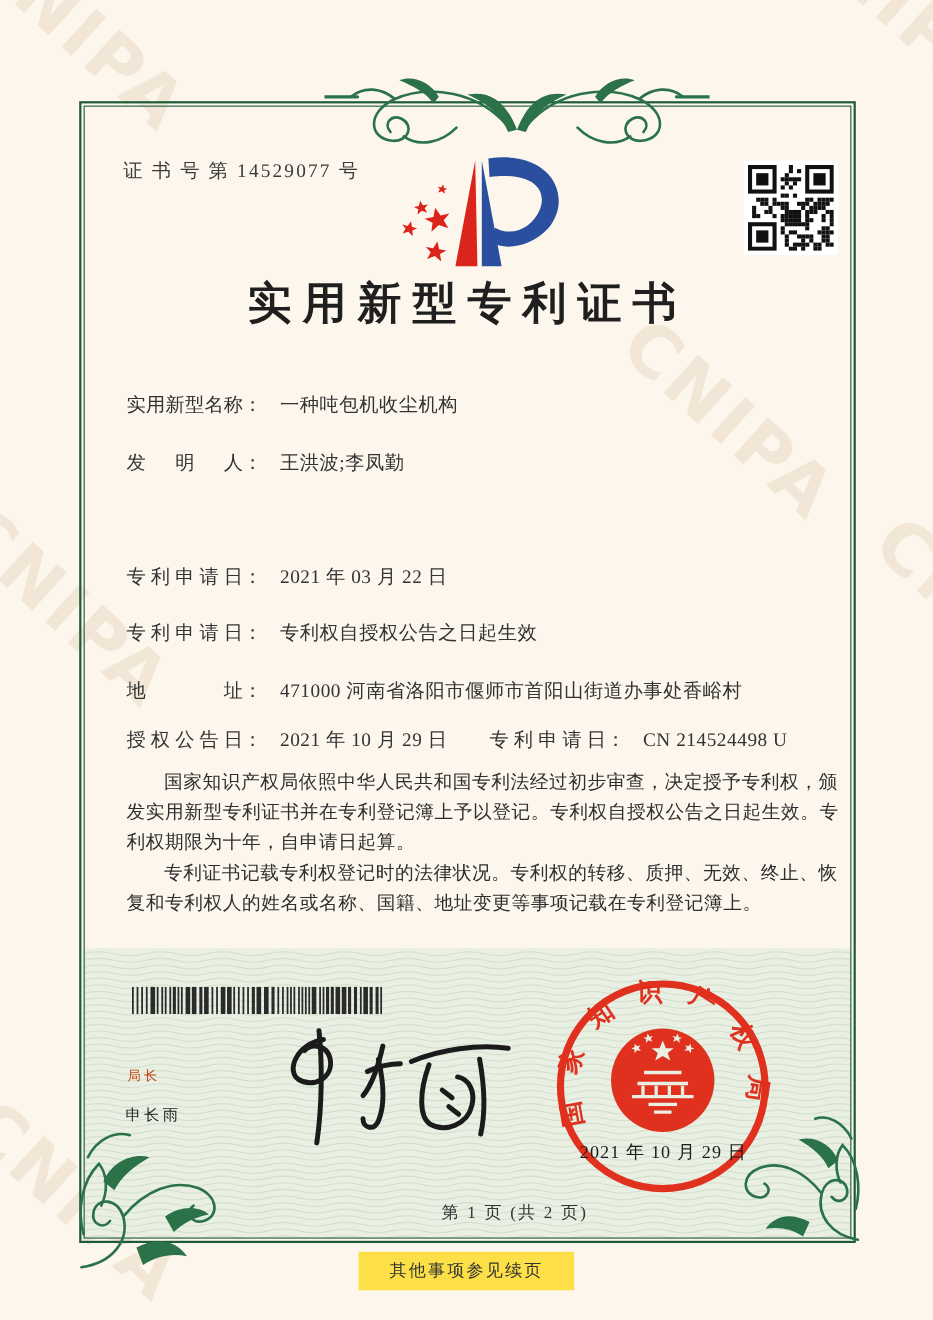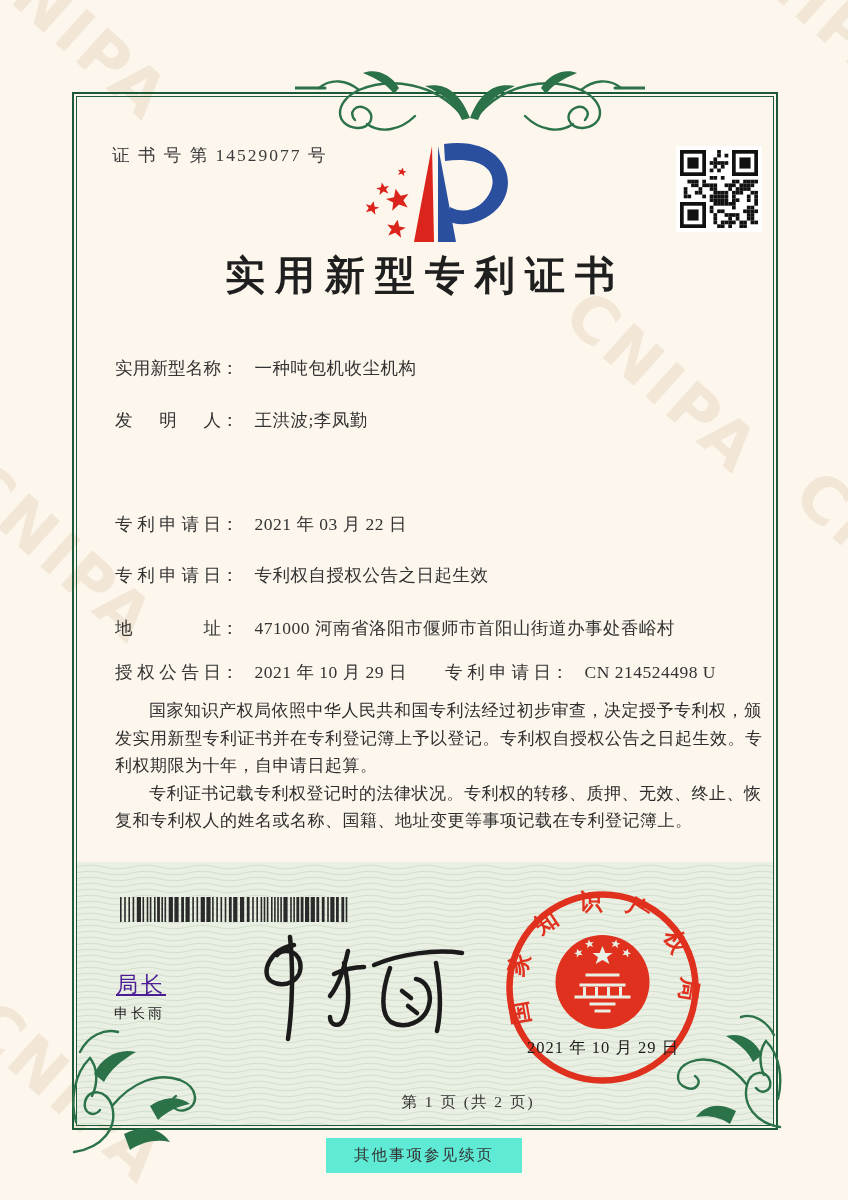--- a/index.html
+++ b/index.html
@@ -43,35 +43,35 @@
   .field-colon { display:inline-block; }
   .field-value { display:inline-block; margin-left:16px; letter-spacing:.5px; }
   .field-group2 { position:absolute; left:330px; top:0; }
 
   .body-text { position:absolute; left:115px; top:697px; width:652px; font-size:17px;
                line-height:27.5px; color:#2e2e2e; z-index:3; }
   .body-text p { text-indent:2em; letter-spacing:.5px; }
 
   .barcode { position:absolute; left:120px; top:897px; z-index:3; }
 
-  .director-title { position:absolute; left:116px; top:970px; font-size:22px; color:#4c1d95;
-                    letter-spacing:3px; z-index:3;text-decoration:underline; }
+  .director-title { position:absolute; left:116px; top:970px; font-size:12px; color:#c2410c;
+                    letter-spacing:3px; z-index:3; }
   .director-name { position:absolute; left:114px; top:1005px; font-size:14px; color:#222;
                    letter-spacing:3px; z-index:3; }
   .signature { position:absolute; left:238px; top:933px; z-index:3; }
 
   .seal { position:absolute; left:500px; top:885px; z-index:3; }
   .seal-date { position:absolute; left:527px; top:1037px; font-size:16.5px; color:#1b1b1b;
                letter-spacing:1px; z-index:4; white-space:nowrap; }
 
   .page-no { position:absolute; left:72px; top:1092px; width:792px; text-align:center;
              font-size:15.5px; color:#333; letter-spacing:2px; z-index:3; }
 
   .note-box { position:absolute; left:50%; transform:translateX(-50%); top:1138px;
-              background:#5eead4; padding:7px 28px; font-size:15.5px; color:#333;
+              background:#fde047; padding:7px 28px; font-size:15.5px; color:#333;
               letter-spacing:2px; z-index:3; white-space:nowrap; }
 </style>
 </head>
 <body>
 
 <div class="page">
 
   <div class="wm" style="left:-45px; top:-8px;">CNIPA</div>
   <div class="wm" style="left:695px; top:-35px;">CNIPA</div>
   <div class="wm" style="left:545px; top:345px;">CNIPA</div>

